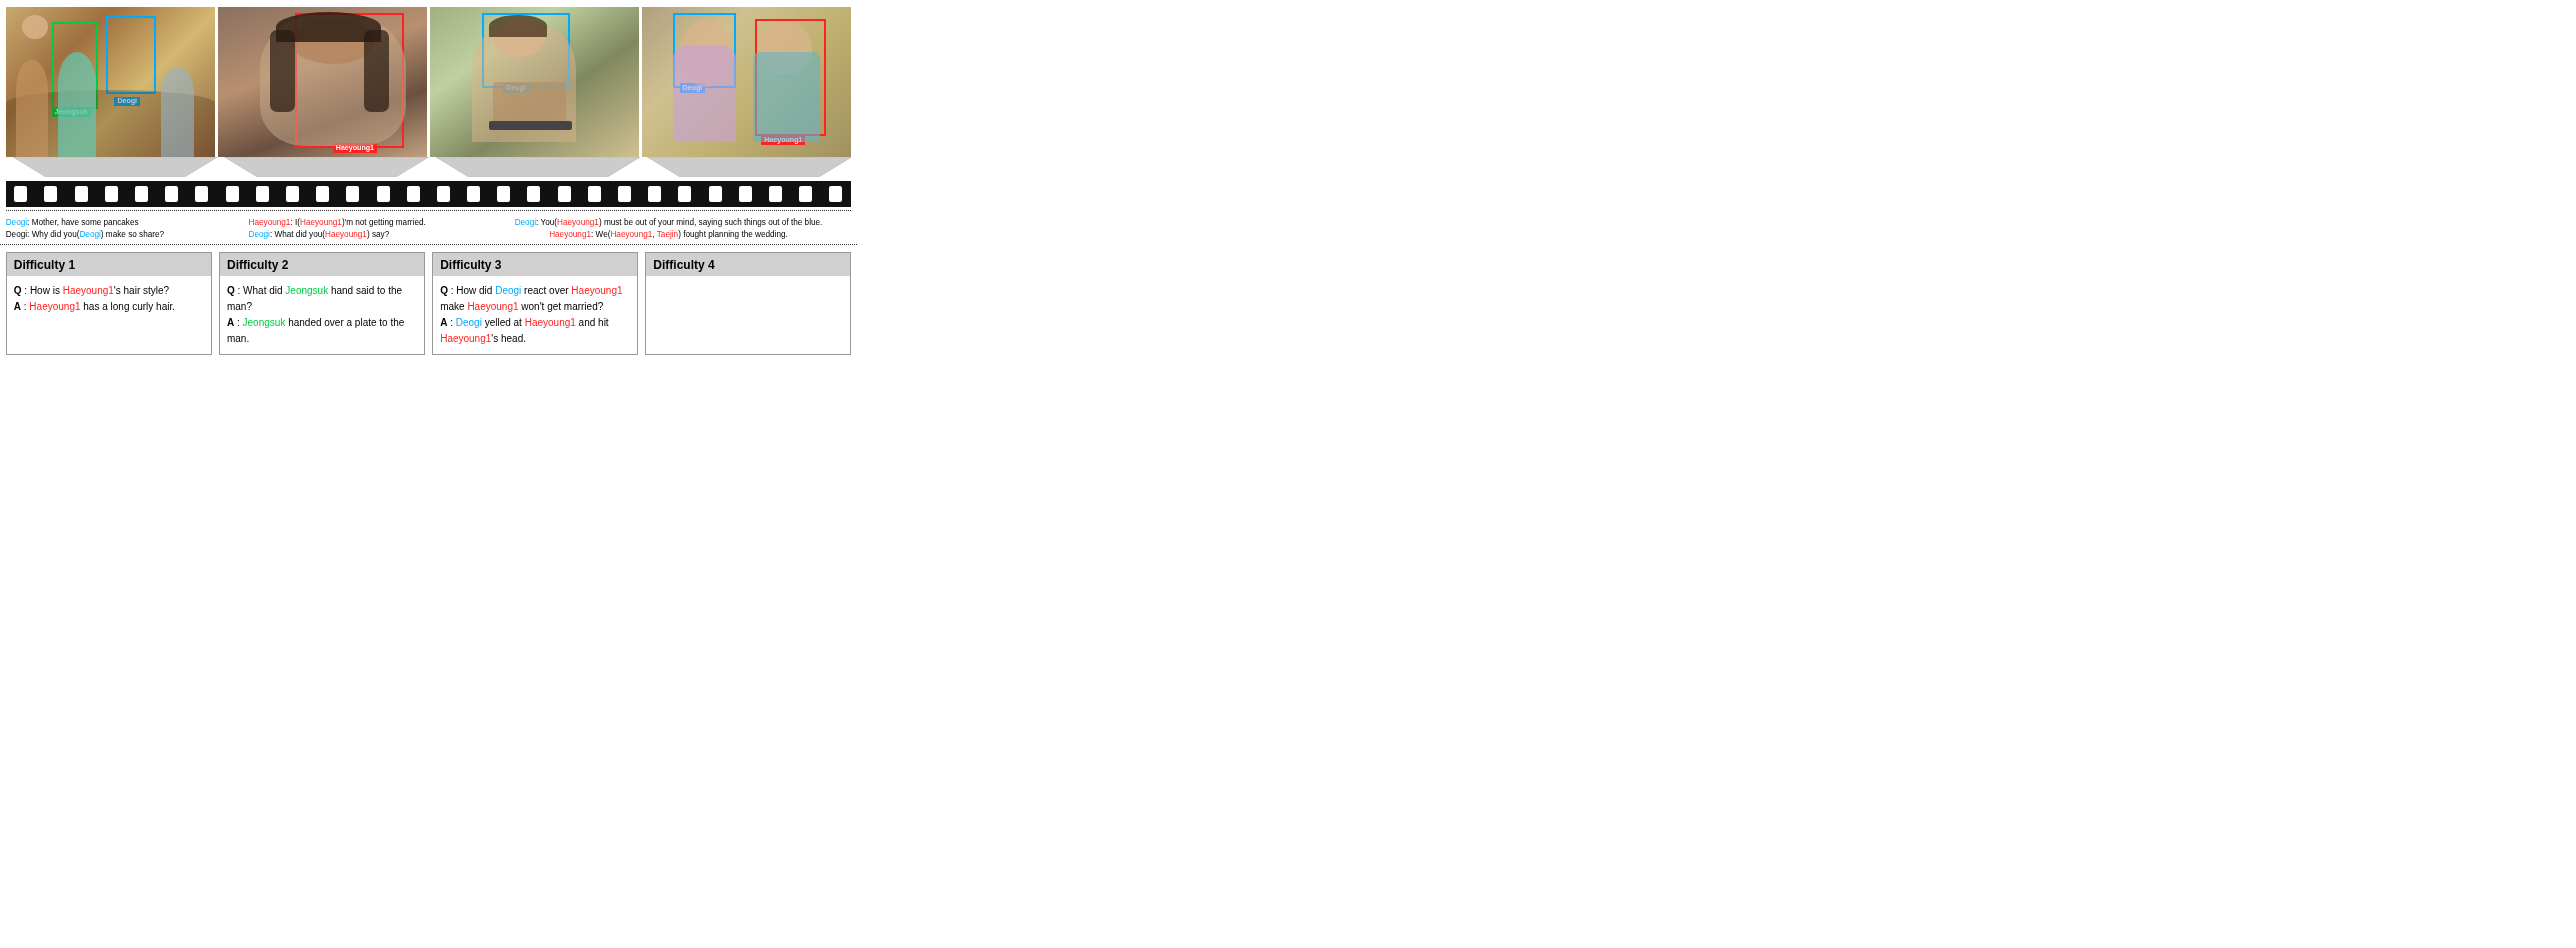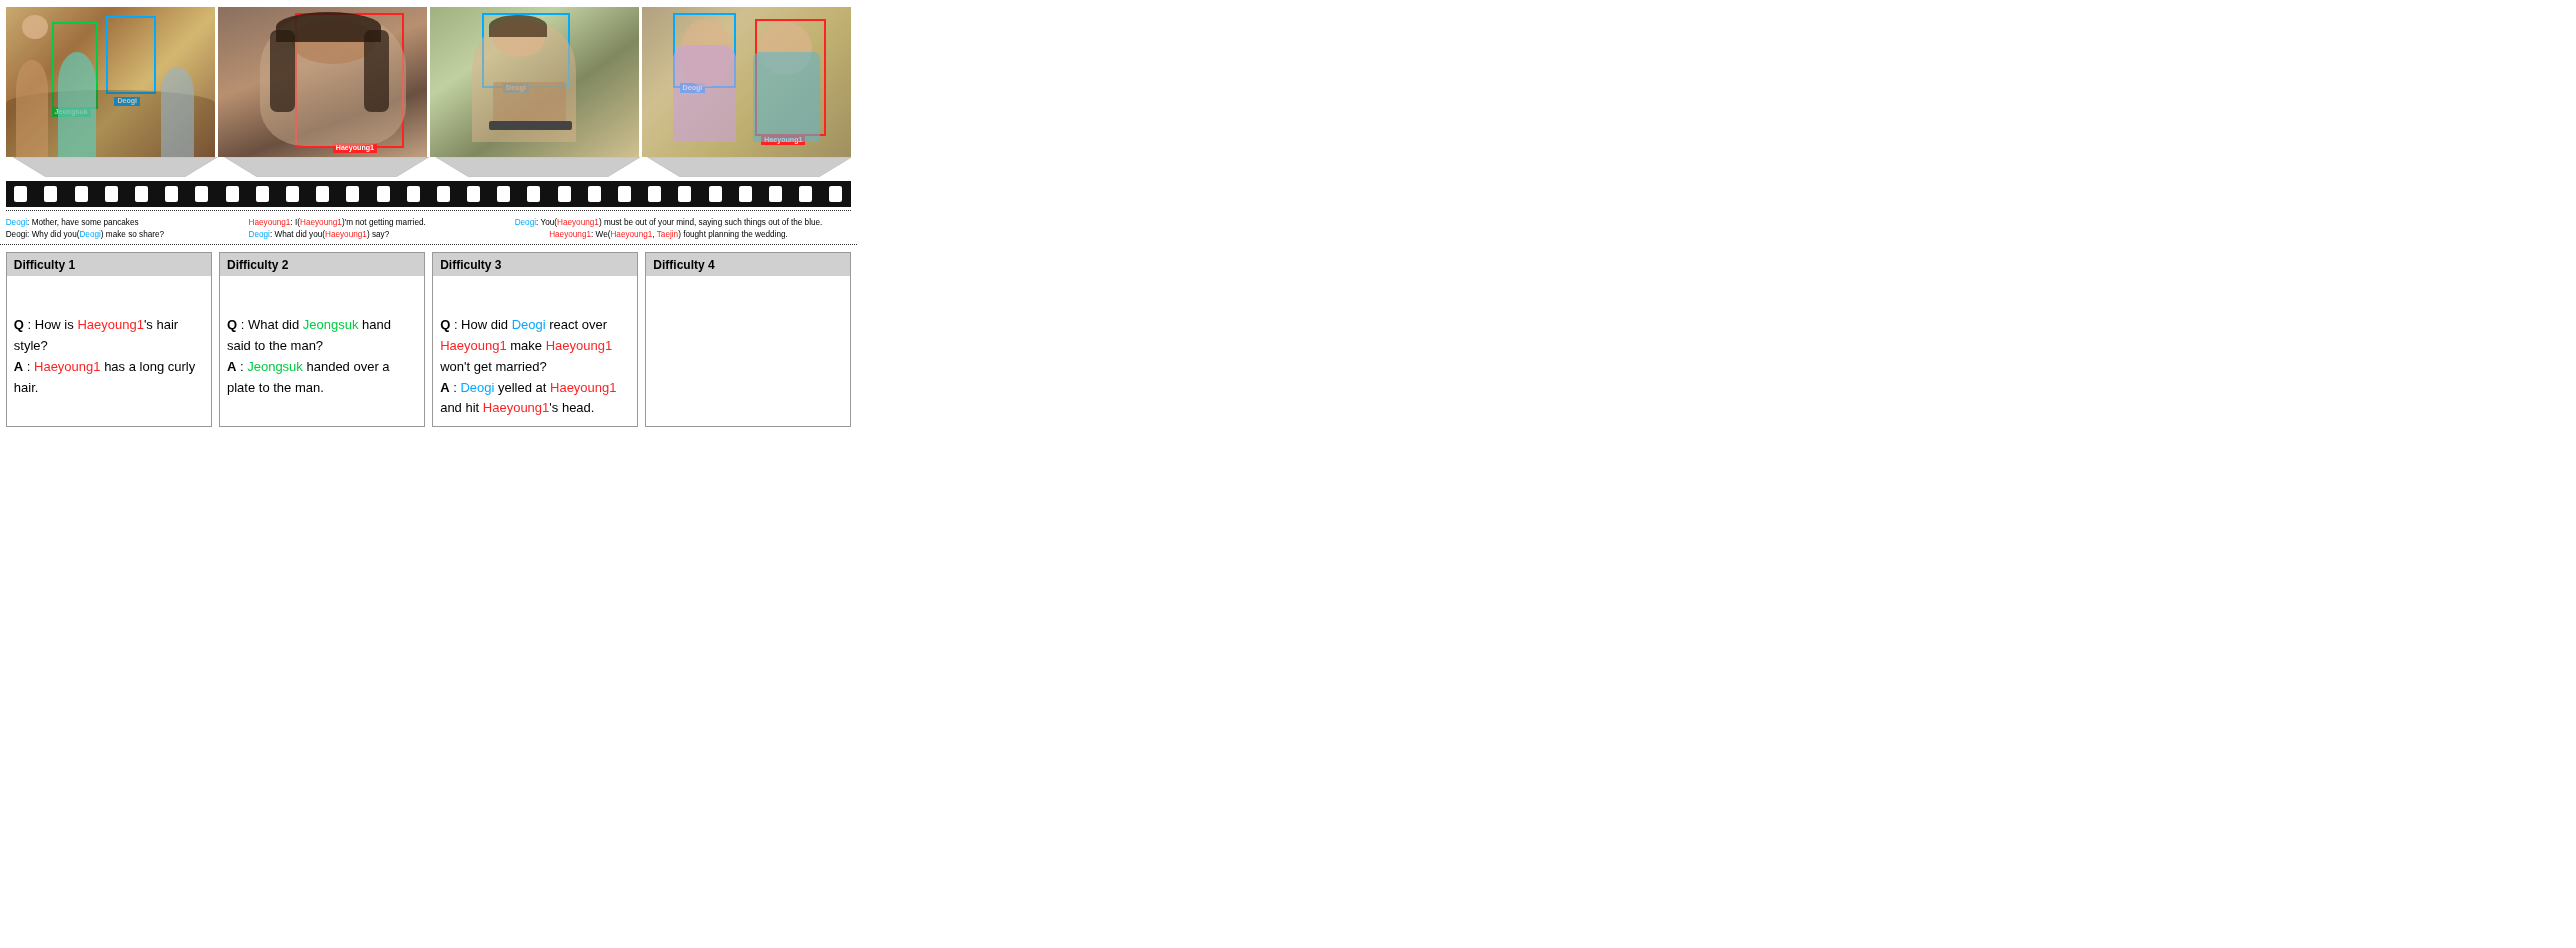--- a/index.html
+++ b/index.html
@@ -90,23 +90,22 @@
       background: #fff;
     }
     .difficulty-header {
       background: #d0d0d0;
       padding: 4.3px 7.1px;
       font-weight: bold;
       font-size: 12px;
     }
     .difficulty-body {
       padding: 7.1px;
-      font-size: 13px;
+      font-size: 10px;
       line-height: 1.6;
-      margin-top: 32px;
     }
 
     
     .deogi { color: #00aaff; font-weight: normal; }
     .haeyoung1 { color: #ff2222; font-weight: normal; }
     .jeongsuk { color: #00cc44; font-weight: normal; }
 
     
     .bbox {
       position: absolute;

